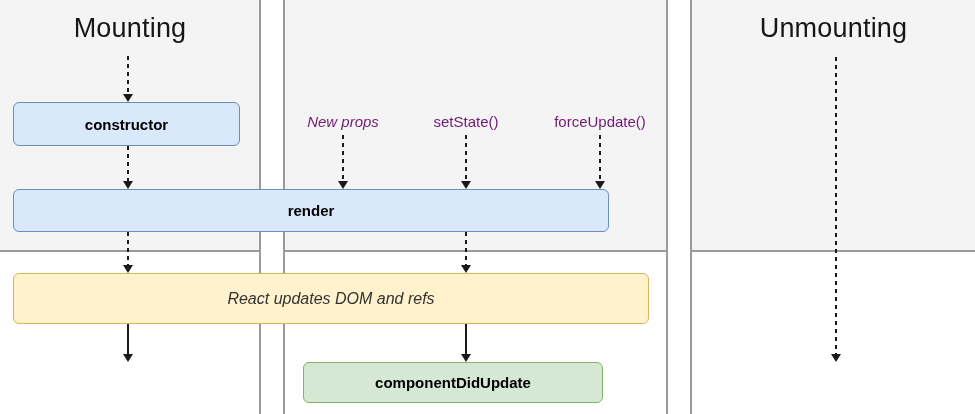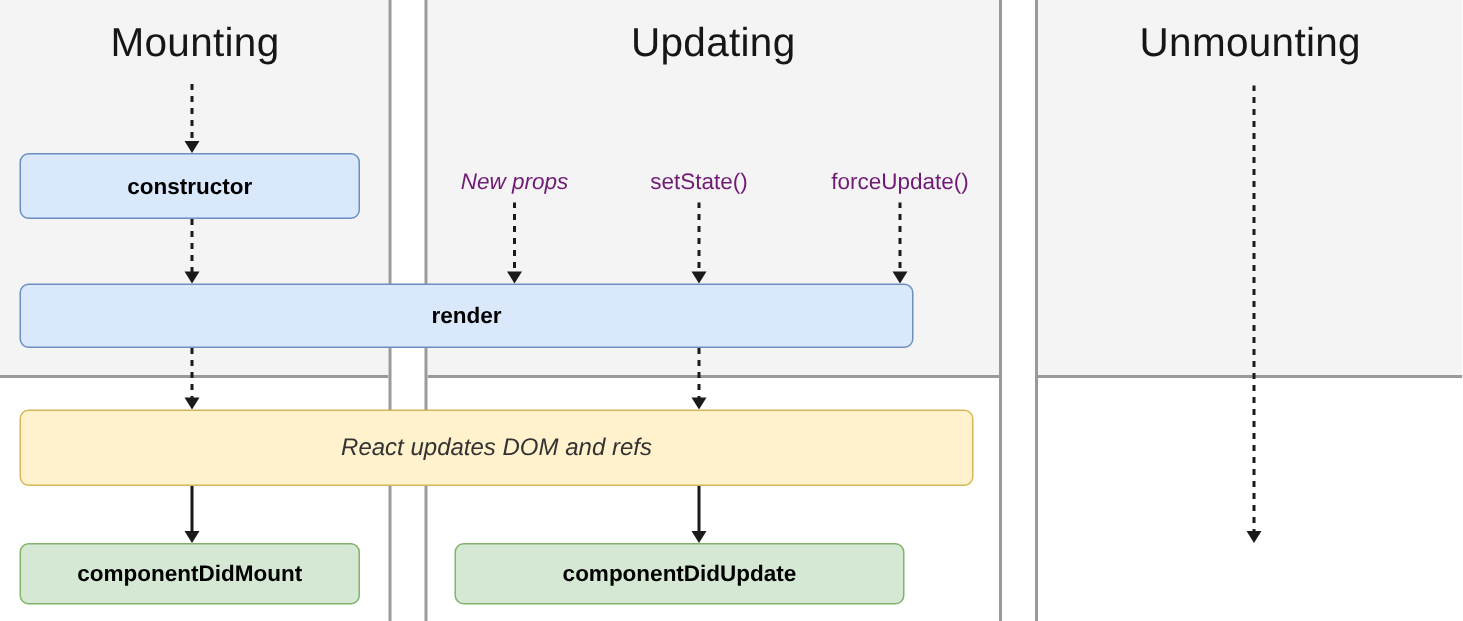--- a/index.html
+++ b/index.html
@@ -59,21 +59,20 @@
 <div class="canvas">
 
   <div class="phase-bg" style="left:0;width:259px"></div>
   <div class="phase-bg" style="left:285px;width:381px"></div>
   <div class="phase-bg" style="left:692px;width:283px"></div>
 
   <div class="col-gap" style="left:259px"></div>
   <div class="col-gap" style="left:666px"></div>
 
   <div class="col-title" style="left:0;width:260px">Mounting</div>
-  <div class="col-title" style="left:285px;width:381px">Updating</div>
   <div class="col-title" style="left:692px;width:283px">Unmounting</div>
 
   <div class="trigger-label italic" style="left:278px">New props</div>
   <div class="trigger-label" style="left:401px">setState()</div>
   <div class="trigger-label" style="left:535px">forceUpdate()</div>
 
   <div class="arrow dashed" style="left:123px;top:56px;height:46px">
       <div class="shaft"></div>
       <div class="head"></div>
     </div>
@@ -110,16 +109,15 @@
       <div class="head"></div>
     </div>
   <div class="arrow dashed" style="left:831px;top:57px;height:305px">
       <div class="shaft"></div>
       <div class="head"></div>
     </div>
 
   <div class="box blue" style="left:13px;top:102px;width:227px;height:44px">constructor</div>
   <div class="box blue" style="left:13px;top:189px;width:596px;height:43px">render</div>
   <div class="box yellow" style="left:13px;top:273px;width:636px;height:51px">React updates DOM and refs</div>
-  <div class="box green" style="left:13px;top:362px;width:227px;height:41px">componentDidMount</div>
   <div class="box green" style="left:303px;top:362px;width:300px;height:41px">componentDidUpdate</div>
 
 </div>
 
 </body></html>

